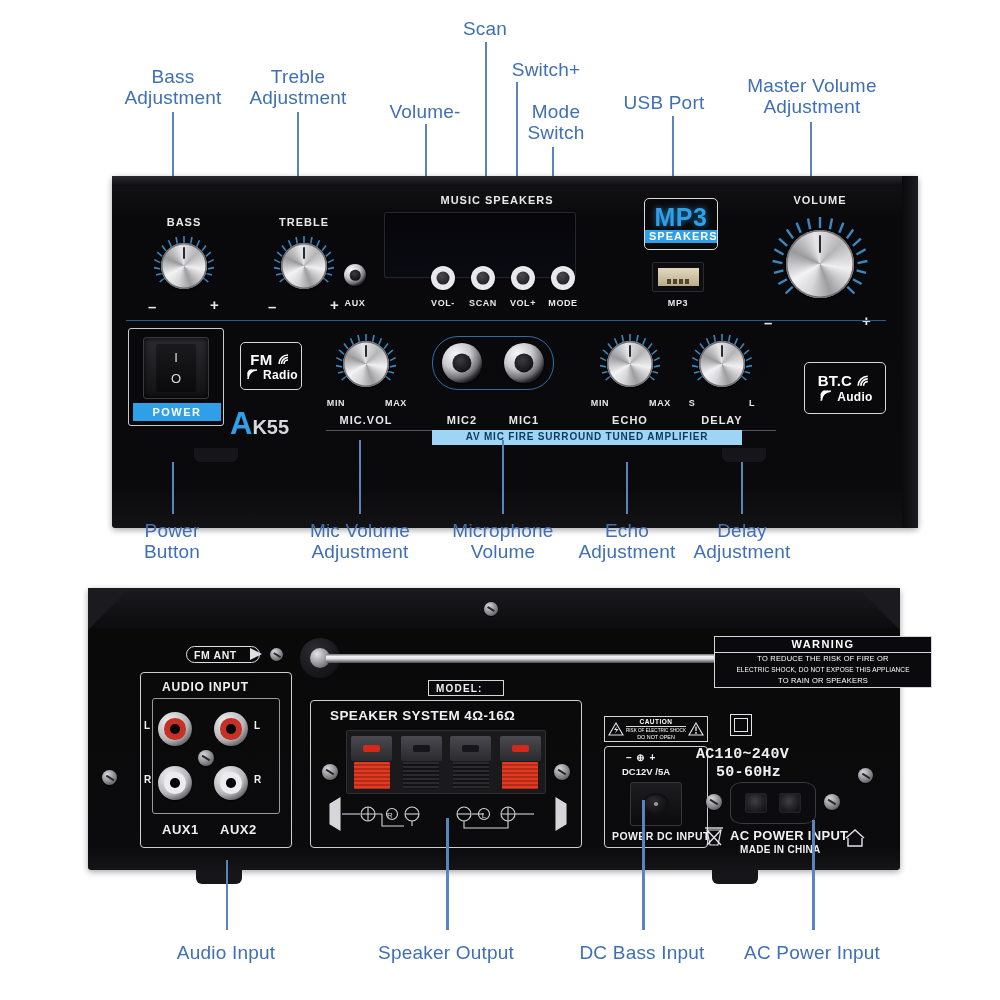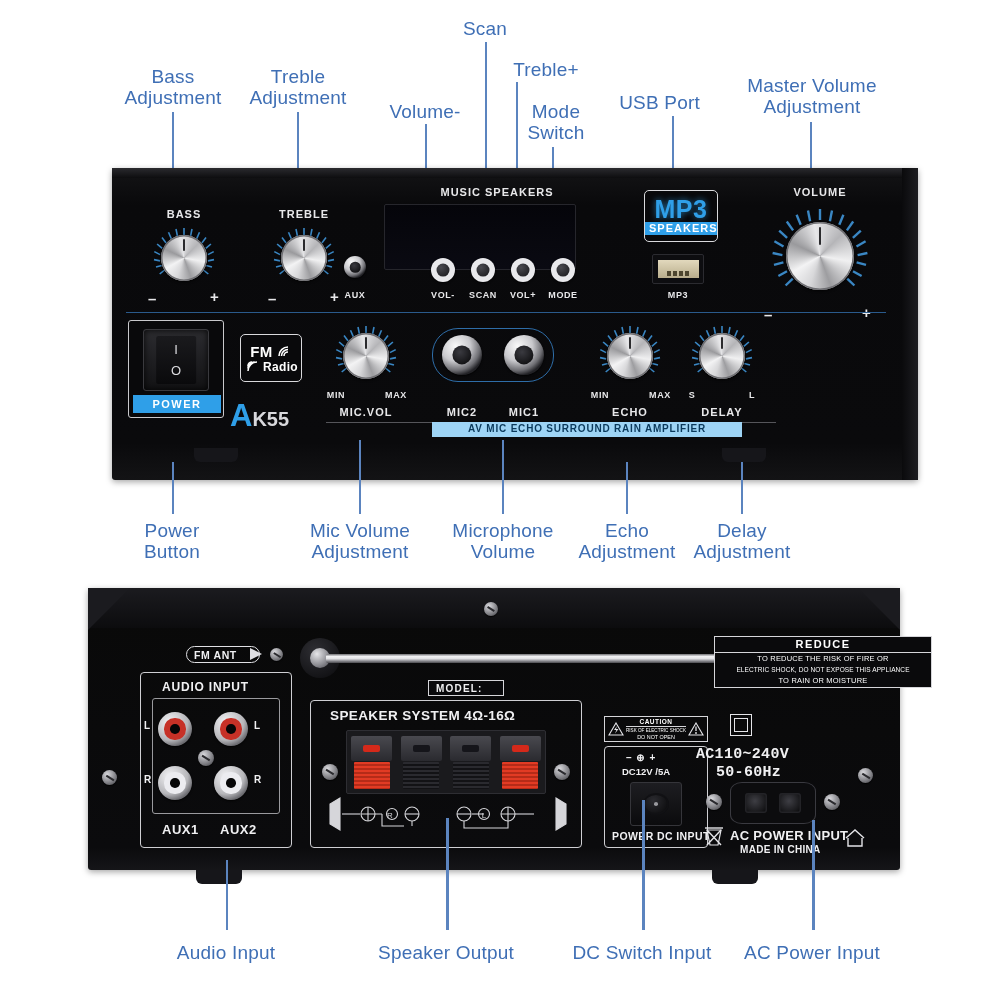--- a/index.html
+++ b/index.html
@@ -28,21 +28,21 @@
     background:#5b84bf;
   }
 
   
   .unit {
     position:absolute;
     background:#0b0b0d;
     border-radius:3px;
   }
   .front-unit {
-    left:112px; top:168px; width:806px; height:312px;
+    left:112px; top:176px; width:806px; height:352px;
     background:linear-gradient(180deg,#141416 0%,#09090b 12%,#0a0a0c 88%,#131315 100%);
     box-shadow:0 2px 6px rgba(0,0,0,.35);
   }
   .front-bevel {
     position:absolute; left:0; top:0; width:100%; height:10px;
     background:linear-gradient(180deg,#2a2a2e,#0d0d0f);
   }
   .front-right-edge {
     position:absolute; right:0; top:0; width:16px; height:100%;
     background:linear-gradient(90deg,#0a0a0c,#1d1d21);
@@ -377,28 +377,28 @@
 <div class="callout" style="left:233px; top:66px; width:130px;">Treble
 Adjustment</div>
 <div class="leader" style="left:297px; top:112px; height:64px;"></div>
 
 <div class="callout" style="left:372px; top:101px; width:106px;">Volume-</div>
 <div class="leader" style="left:425px; top:124px; height:152px;"></div>
 
 <div class="callout" style="left:437px; top:18px; width:96px;">Scan</div>
 <div class="leader" style="left:485px; top:42px; height:234px;"></div>
 
-<div class="callout" style="left:487px; top:59px; width:118px;">Treble+</div>
+<div class="callout" style="left:487px; top:59px; width:118px;">Switch+</div>
 <div class="leader" style="left:516px; top:82px; height:194px;"></div>
 
 <div class="callout" style="left:508px; top:101px; width:96px;">Mode
 Switch</div>
 <div class="leader" style="left:552px; top:147px; height:129px;"></div>
 
-<div class="callout" style="left:588px; top:92px; width:112px;text-align:right;">USB Port</div>
+<div class="callout" style="left:608px; top:92px; width:112px;">USB Port</div>
 <div class="leader" style="left:672px; top:116px; height:150px;"></div>
 
 <div class="callout" style="left:737px; top:75px; width:150px;">Master Volume
 Adjustment</div>
 <div class="leader" style="left:810px; top:122px; height:110px;"></div>
 
 <div class="unit front-unit">
   <div class="front-bevel"></div>
   <div class="front-right-edge"></div>
 
@@ -640,23 +640,41 @@
           <line x1="7.7" y1="48" x2="12.6" y2="44"></line>
         <line x1="56.3" y1="48" x2="51.4" y2="44"></line>
       </g>
     </svg>
     <div class="knob" style="left:9px; top:9px; width:46px; height:46px;"></div>
   </div>
   <div class="ptext sm" style="left:560px; top:222px; width:40px;">S</div>
   <div class="ptext sm" style="left:620px; top:222px; width:40px;">L</div>
   <div class="ptext" style="left:570px; top:238px; width:80px;">DELAY</div>
 
+  <div class="badge wave-badge" style="left:692px; top:186px; width:82px; height:52px;">
+    <div class="wb-row">
+      <span class="wb-txt">BT.C</span>
+      <svg width="17" height="15" viewBox="0 0 16 14">
+        <path d="M3 12 A9 9 0 0 1 12 3" stroke="#fff" stroke-width="1.6" fill="none"></path>
+        <path d="M5.5 12 A6.5 6.5 0 0 1 12 5.5" stroke="#fff" stroke-width="1.6" fill="none"></path>
+        <path d="M8 12 A4 4 0 0 1 12 8" stroke="#fff" stroke-width="1.6" fill="none"></path>
+      </svg>
+    </div>
+    <div class="wb-row">
+      <svg width="17" height="15" viewBox="0 0 16 14">
+        <path d="M13 2 A9 9 0 0 0 4 11" stroke="#fff" stroke-width="1.6" fill="none"></path>
+        <path d="M10.5 2 A6.5 6.5 0 0 0 4 8.5" stroke="#fff" stroke-width="1.6" fill="none"></path>
+        <path d="M8 2 A4 4 0 0 0 4 6" stroke="#fff" stroke-width="1.6" fill="none"></path>
+      </svg>
+      <span class="wb-txt s">Audio</span>
+    </div>
+  </div>
 
   <div class="hairline-w" style="left:214px; top:254px; width:450px;"></div>
-  <div class="banner" style="left:320px; top:254px; width:310px; height:15px;">AV MIC ECHO SURROUND RAIN AMPLIFIER</div>
+  <div class="banner" style="left:320px; top:254px; width:310px; height:15px;">AV MIC FIRE SURROUND TUNED AMPLIFIER</div>
 </div>
 
 <div class="foot" style="left:194px; top:448px; width:44px; height:14px;"></div>
 <div class="foot" style="left:722px; top:448px; width:44px; height:14px;"></div>
 
 <div class="leader" style="left:172px; top:462px; height:52px;"></div>
 <div class="callout" style="left:112px; top:520px; width:120px;">Power
 Button</div>
 
 <div class="leader" style="left:359px; top:440px; height:74px;"></div>
@@ -687,24 +705,24 @@
   <div style="position:absolute; left:162px; top:60px; width:0; height:0; border-left:12px solid #e0e0e4; border-top:6.5px solid transparent; border-bottom:6.5px solid transparent;"></div>
 
   <div class="screw" style="left:182px; top:60px; width:13px; height:13px;"></div>
 
   <div style="position:absolute; left:212px; top:50px; width:40px; height:40px; border-radius:50%; background:radial-gradient(circle at 38% 32%,#2e2e33,#0a0a0c);"></div>
   <div style="position:absolute; left:222px; top:60px; width:20px; height:20px; border-radius:50%; background:radial-gradient(circle at 35% 30%,#e6e6e9,#8a8a90 60%,#44444a);"></div>
   <div class="antenna" style="left:238px; top:66px; width:530px; height:9px;"></div>
   <div class="antenna" style="left:760px; top:68px; width:22px; height:6px;"></div>
 
   <div class="warn-box" style="left:626px; top:48px; width:218px; height:52px;">
-    <div style="font-size:11px; font-weight:bold; letter-spacing:1.4px; border-bottom:1px solid #d6d6da; line-height:15px;">REDUCE</div>
+    <div style="font-size:11px; font-weight:bold; letter-spacing:1.4px; border-bottom:1px solid #d6d6da; line-height:15px;">WARNING</div>
     <div style="font-size:7.5px; line-height:11px; letter-spacing:.2px;">TO REDUCE THE RISK OF FIRE OR</div>
     <div style="font-size:6.5px; line-height:11px; letter-spacing:.1px; white-space:nowrap; overflow:hidden;">ELECTRIC SHOCK, DO NOT EXPOSE THIS APPLIANCE</div>
-    <div style="font-size:7.5px; line-height:11px; letter-spacing:.2px;">TO RAIN OR MOISTURE</div>
+    <div style="font-size:7.5px; line-height:11px; letter-spacing:.2px;">TO RAIN OR SPEAKERS</div>
   </div>
 
   <div class="outline" style="left:52px; top:84px; width:152px; height:176px;"></div>
   <div class="rtext" style="left:74px; top:92px; font-size:12px; letter-spacing:.8px;">AUDIO INPUT</div>
   <div style="position:absolute; left:64px; top:110px; width:128px; height:116px; border:1px solid #9a9a9e; border-radius:3px;"></div>
 
   <div class="rtext" style="left:56px; top:132px; font-size:10px;">L</div>
   <div class="rca" style="left:70px; top:124px; width:34px; height:34px;">
     <div class="rca-mid" style="background:#c63127;">
       <div class="rca-hole"></div>
@@ -854,16 +872,16 @@
 <div class="foot" style="left:196px; top:870px; width:46px; height:14px;"></div>
 <div class="foot" style="left:712px; top:870px; width:46px; height:14px;"></div>
 
 <div class="leader" style="left:226px; top:860px; height:70px;"></div>
 <div class="callout" style="left:156px; top:942px; width:140px;">Audio Input</div>
 
 <div class="leader" style="left:446px; top:818px; height:112px; width:2.5px;"></div>
 <div class="callout" style="left:366px; top:942px; width:160px;">Speaker Output</div>
 
 <div class="leader" style="left:642px; top:800px; height:130px; width:2.5px;"></div>
-<div class="callout" style="left:562px; top:942px; width:160px;">DC Switch Input</div>
+<div class="callout" style="left:562px; top:942px; width:160px;">DC Bass Input</div>
 
 <div class="leader" style="left:812px; top:820px; height:110px; width:2.5px;"></div>
 <div class="callout" style="left:732px; top:942px; width:160px;">AC Power Input</div>
 
 </body></html>

